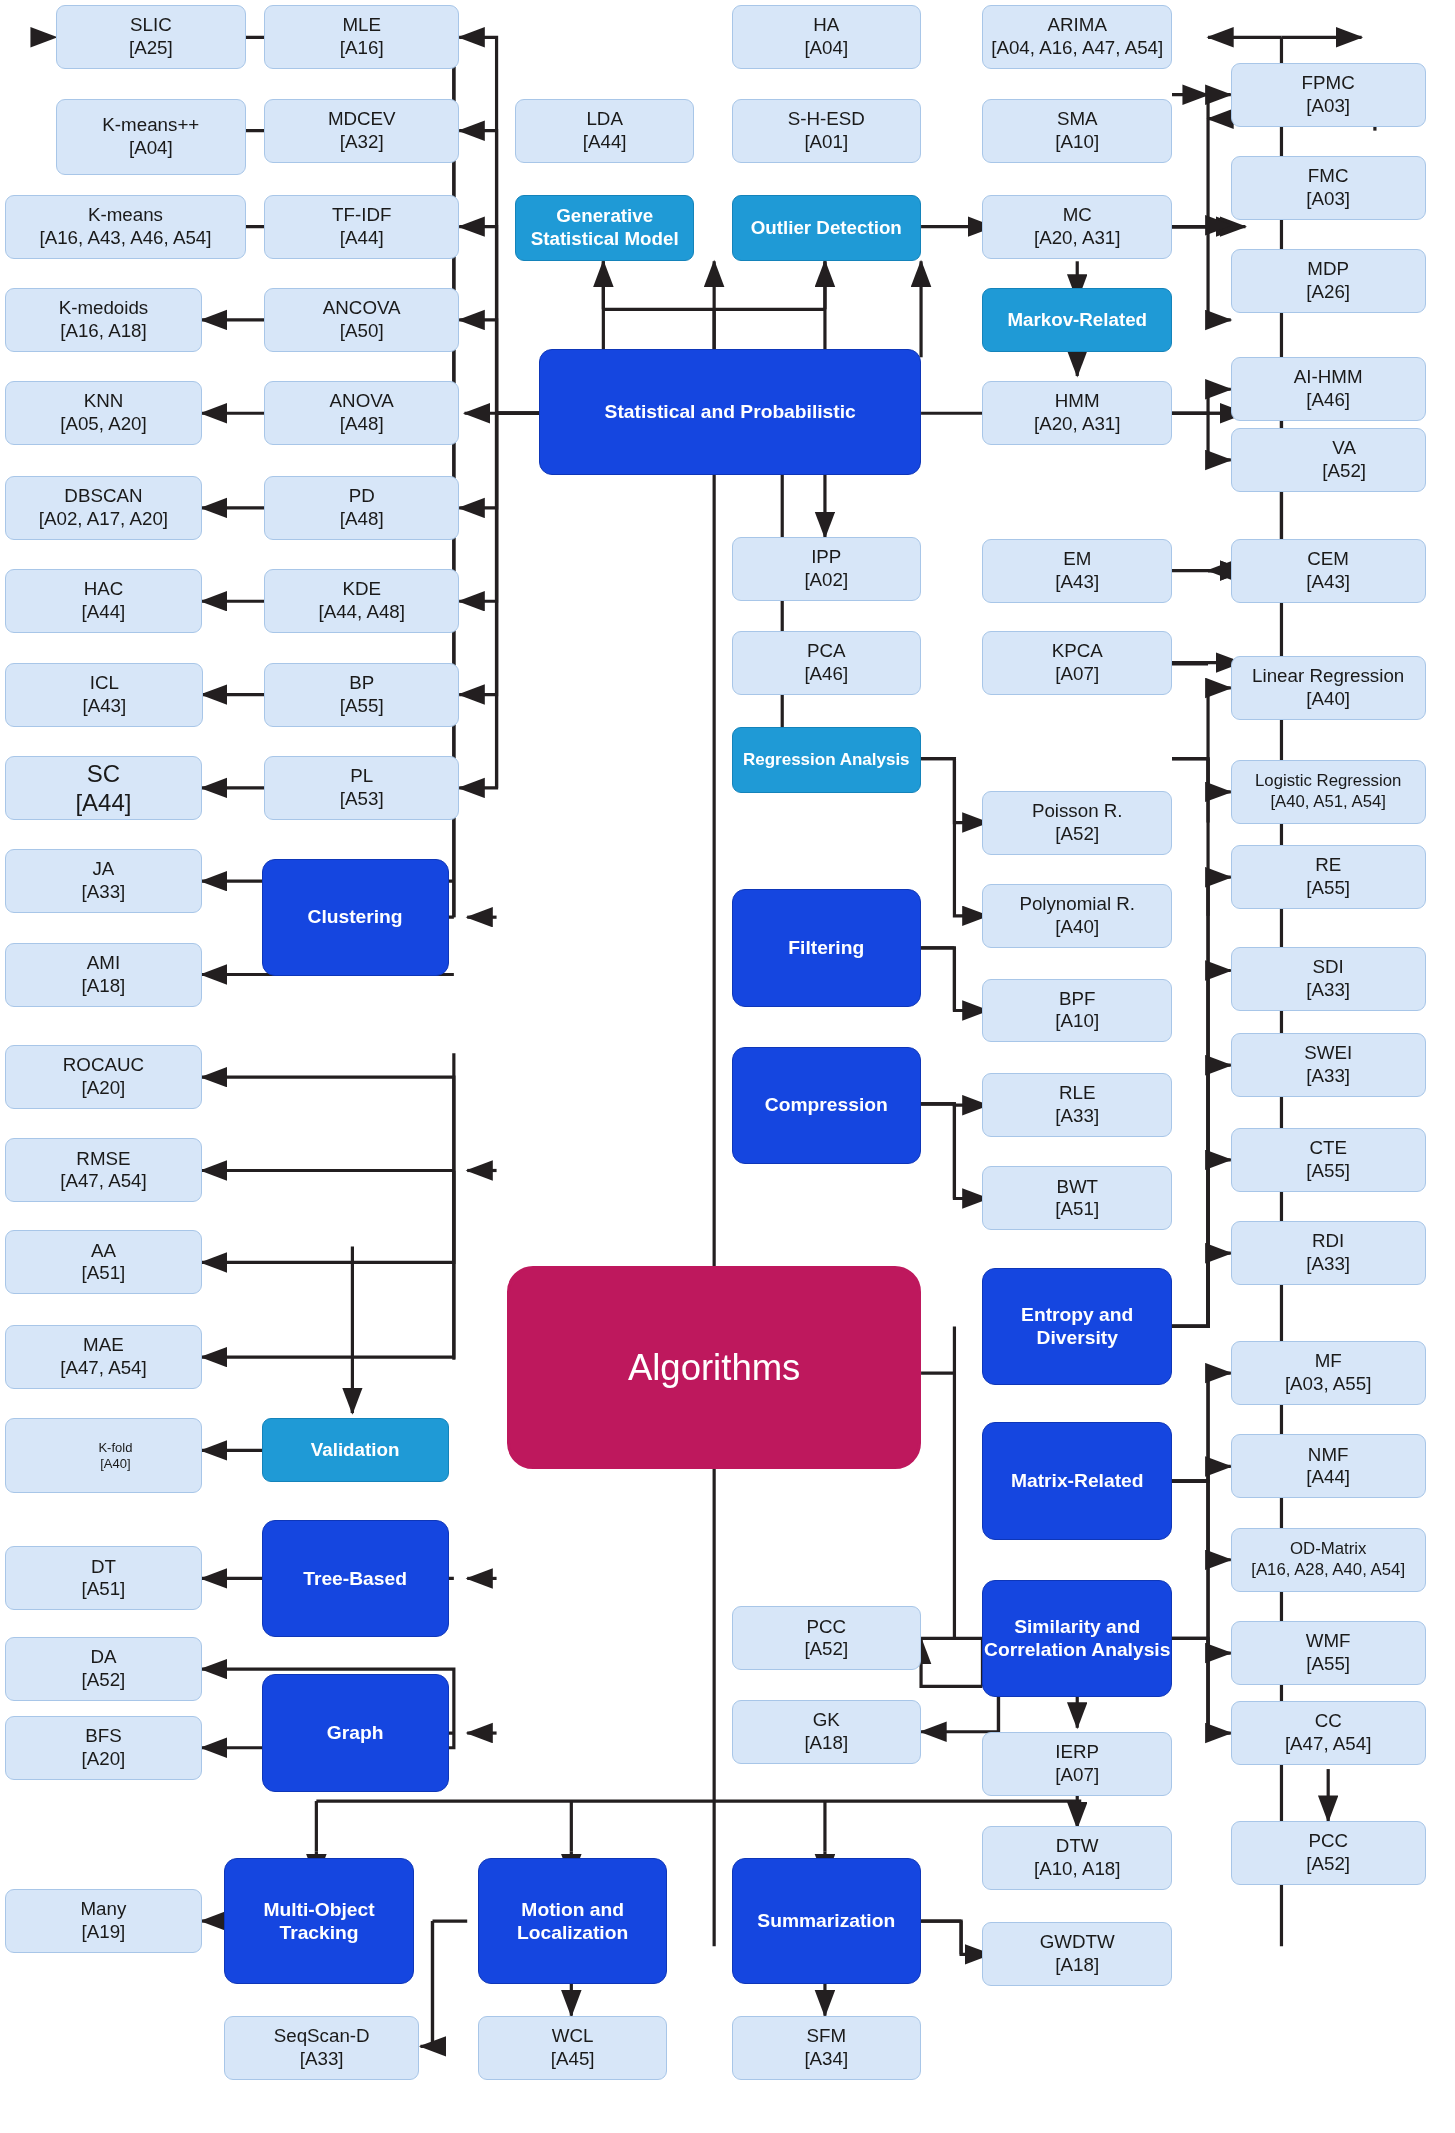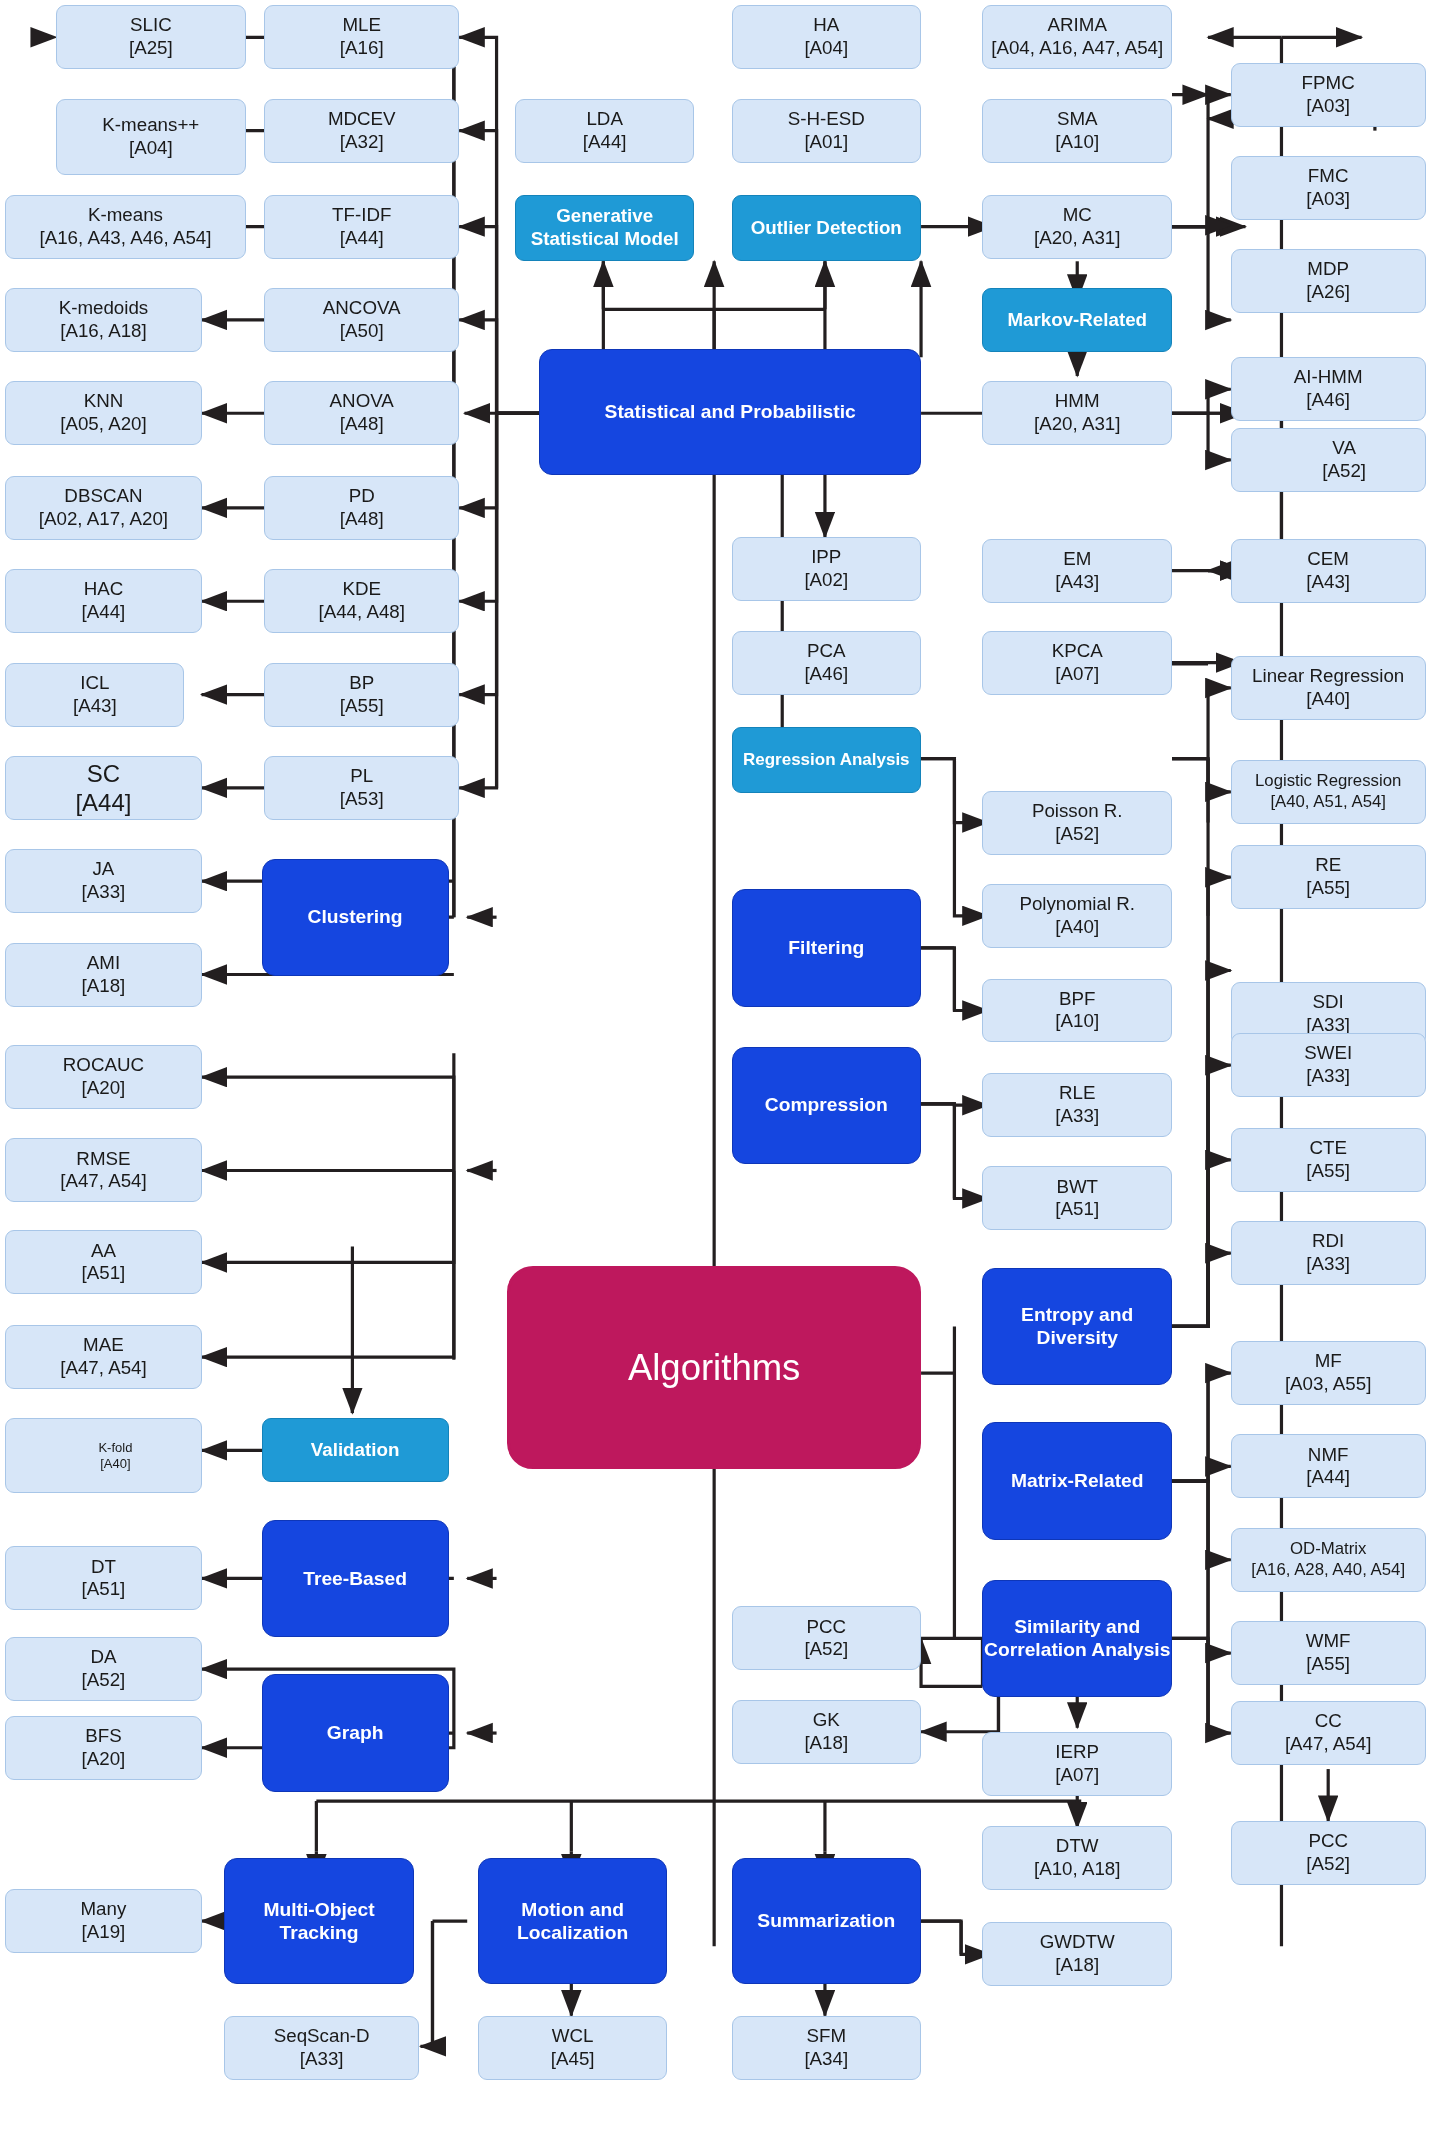--- a/index.html
+++ b/index.html
@@ -203,21 +203,21 @@
     </div>
 <div class="node leaf" style="left: 5.33945px; top: 381.274px; width: 196.225px; height: 63.99px; font-size: 18.756px;">
   <div><span>KNN</span><span class="l2">[A05, A20]</span></div>
     </div>
 <div class="node leaf" style="left: 5.33945px; top: 475.926px; width: 196.225px; height: 63.99px; font-size: 18.756px;">
   <div><span>DBSCAN</span><span class="l2">[A02, A17, A20]</span></div>
     </div>
 <div class="node leaf" style="left: 5.33945px; top: 569.244px; width: 196.225px; height: 63.99px; font-size: 18.756px;">
   <div><span>HAC</span><span class="l2">[A44]</span></div>
     </div>
-<div class="node leaf" style="left: 5.33945px; top: 662.563px; width: 179px; height: 63.99px; font-size: 18.756px;">
+<div class="node leaf" style="left: 5.33945px; top: 662.563px; width: 198px; height: 63.99px; font-size: 18.756px;">
   <div><span>ICL</span><span class="l2">[A43]</span></div>
     </div>
 <div class="node leaf" style="left: 5.33945px; top: 755.882px; width: 196.225px; height: 63.99px; font-size: 24px;">
   <div><span>SC</span><span class="l2">[A44]</span></div>
     </div>
 <div class="node leaf" style="left: 5.33945px; top: 849.201px; width: 196.225px; height: 63.99px; font-size: 18.756px;">
   <div><span>JA</span><span class="l2">[A33]</span></div>
     </div>
 <div class="node leaf" style="left: 5.33945px; top: 942.519px; width: 196.225px; height: 63.99px; font-size: 18.756px;">
   <div><span>AMI</span><span class="l2">[A18]</span></div>
@@ -434,21 +434,21 @@
     </div>
 <div class="node leaf" style="left: 1230.74px; top: 655.897px; width: 194.89px; height: 63.99px; font-size: 18.756px;">
   <div><span>Linear Regression</span><span class="l2">[A40]</span></div>
     </div>
 <div class="node leaf" style="left: 1230.74px; top: 759.881px; width: 194.89px; height: 63.99px; font-size: 16.7816px;">
   <div><span>Logistic Regression</span><span class="l2">[A40, A51, A54]</span></div>
     </div>
 <div class="node leaf" style="left: 1230.74px; top: 845.201px; width: 194.89px; height: 63.99px; font-size: 18.756px;">
   <div><span>RE</span><span class="l2">[A55]</span></div>
     </div>
-<div class="node leaf" style="left: 1230.74px; top: 982px; width: 194.89px; height: 63.99px; font-size: 18.756px;">
+<div class="node leaf" style="left: 1230.74px; top: 947px; width: 194.89px; height: 63.99px; font-size: 18.756px;">
   <div><span>SDI</span><span class="l2">[A33]</span></div>
     </div>
 <div class="node leaf" style="left: 1230.74px; top: 1033.17px; width: 194.89px; height: 63.99px; font-size: 18.756px;">
   <div><span>SWEI</span><span class="l2">[A33]</span></div>
     </div>
 <div class="node leaf" style="left: 1230.74px; top: 1127.82px; width: 194.89px; height: 63.99px; font-size: 18.756px;">
   <div><span>CTE</span><span class="l2">[A55]</span></div>
     </div>
 <div class="node leaf" style="left: 1230.74px; top: 1221.14px; width: 194.89px; height: 63.99px; font-size: 18.756px;">
   <div><span>RDI</span><span class="l2">[A33]</span></div>

